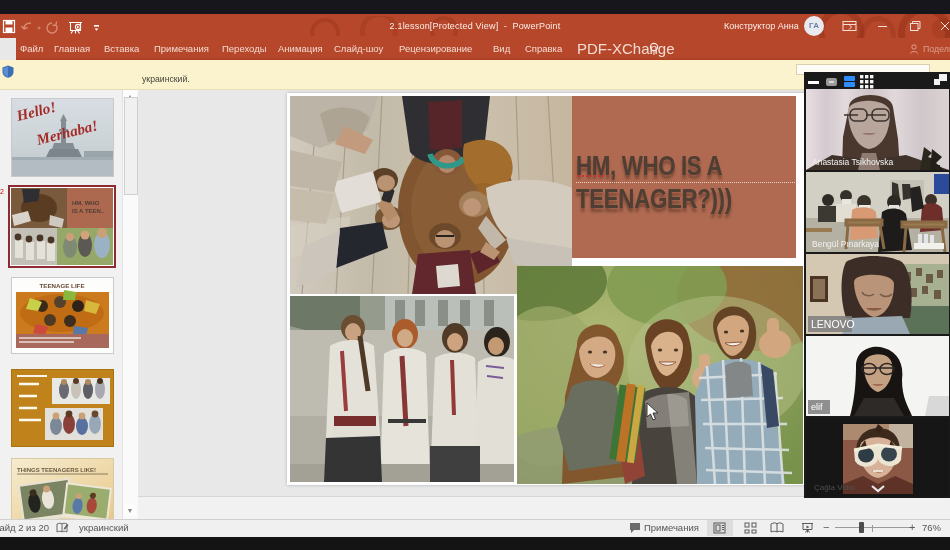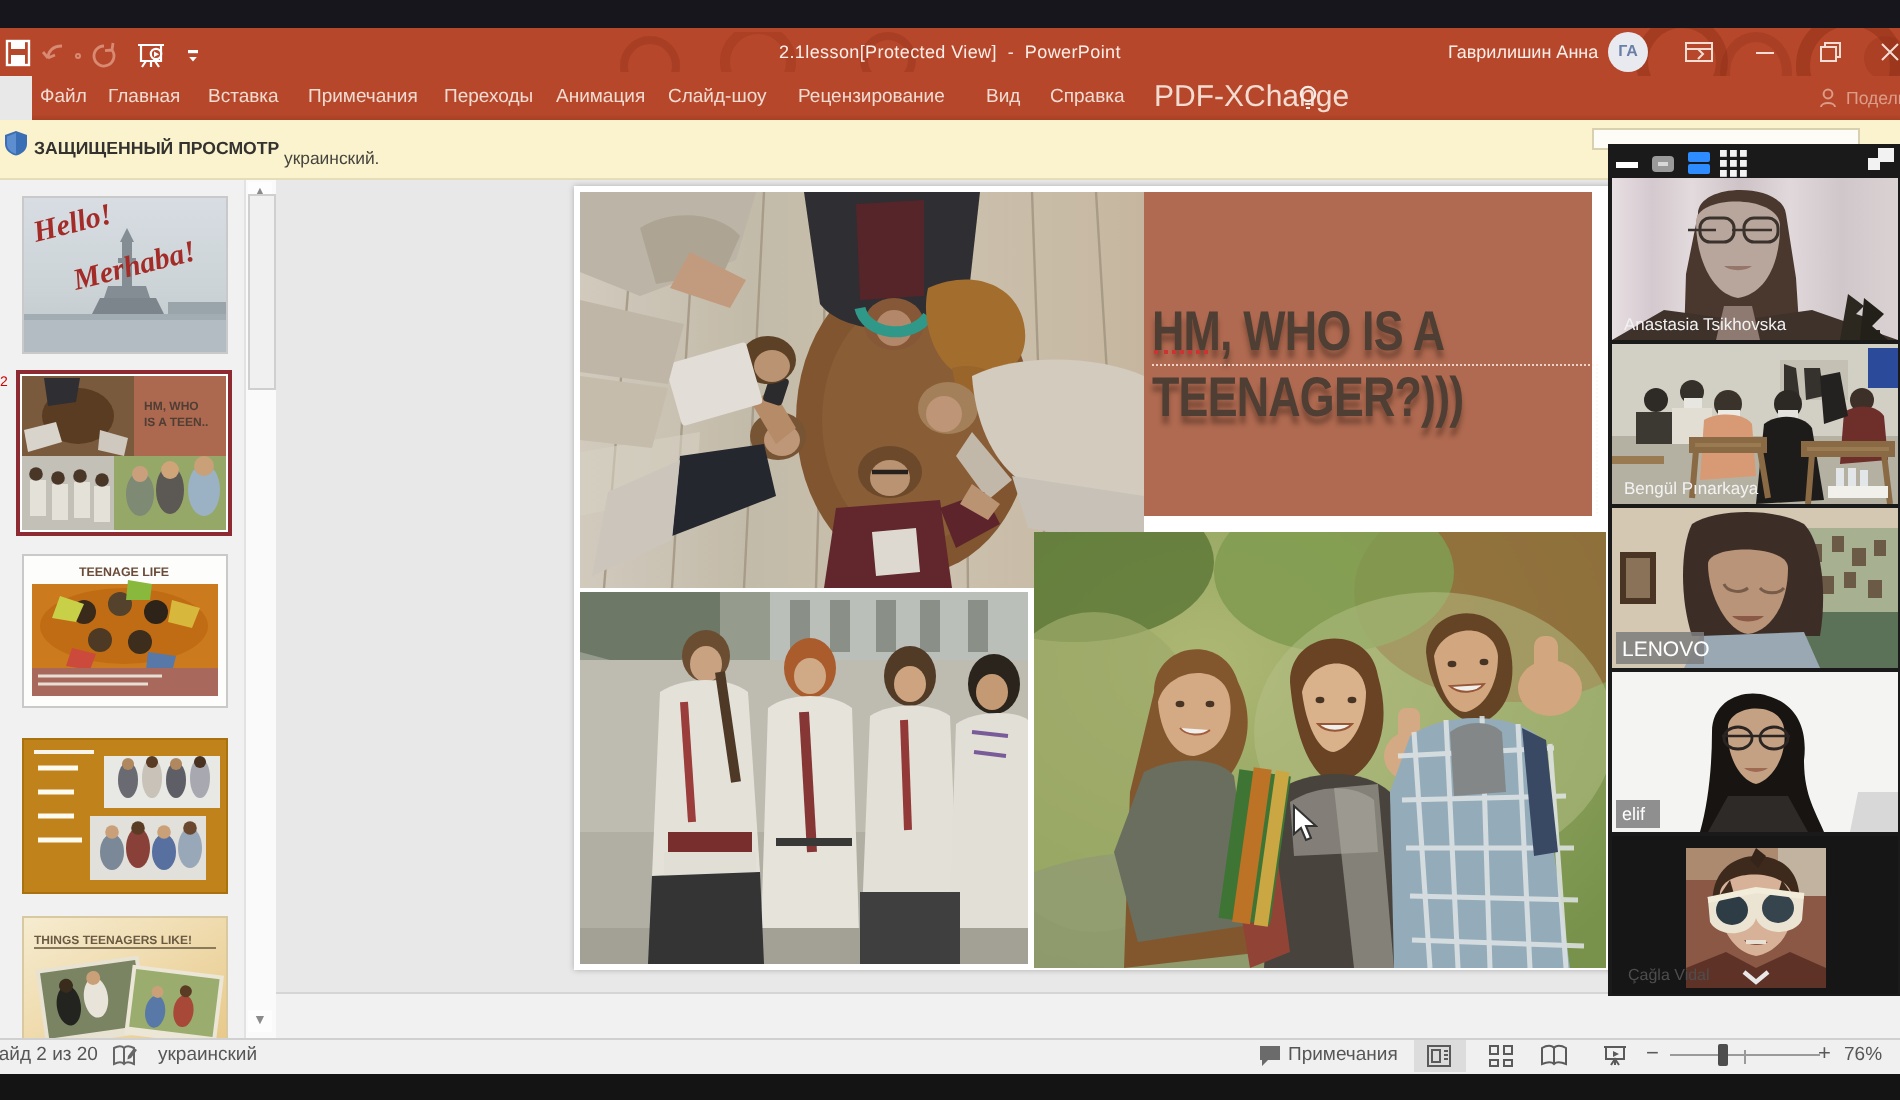--- a/index.html
+++ b/index.html
@@ -42,21 +42,21 @@
 <path d="M75 6.7 l2.6 1.4 -2.6 1.4 z" fill="#fff" stroke="none"></path>
 </g>
 <g fill="#fff">
         <rect x="92" y="6" width="5" height="1.6"></rect>
         <path d="M92.6 9.5 l3.8 0 -1.9 2.2 z"></path>
       </g>
 </svg>
 
 <div class="abs" style="left:0;top:14px;width:950px;height:24px;text-align:center;line-height:24px;color:#fbeee9;font-size:9px;letter-spacing:.2px">2.1lesson[Protected View]&nbsp;&nbsp;-&nbsp;&nbsp;PowerPoint</div>
 
-<div class="abs" style="left:724px;top:14px;height:24px;line-height:24px;color:#fbeee9;font-size:9px">Гаврилишин Анна</div>
+<div class="abs" style="left:724px;top:14px;height:24px;line-height:24px;color:#fbeee9;font-size:9px">Конструктор Анна</div>
 <div class="abs" style="left:804px;top:16px;width:20px;height:20px;border-radius:50%;background:#e8eaf0;color:#6a7fa8;font-size:8px;text-align:center;line-height:20px;font-weight:bold">ГА</div>
 <svg class="abs" style="left:840px;top:19px" width="110" height="14" viewBox="0 0 110 14">
 <g stroke="#f3ded5" fill="none" stroke-width="1">
 <rect x="3" y="2.5" width="13" height="9"></rect>
         <path d="M3 5.5 h13 M9 5.5 l2.5 2.5 l-2.5 2.5" stroke-width="1"></path>
 <path d="M38 7.5 h9"></path>
 <rect x="70.5" y="4.5" width="7.5" height="7"></rect>
         <path d="M72.5 4.5 v-2 h7.5 v7 h-2"></path>
 <path d="M101 3 l8 8 M109 3 l-8 8"></path>
 </g>
@@ -87,21 +87,20 @@
           <path d="M1.5 10.5 c0-2.6 7-2.6 7 0"></path>
         </g>
       </svg>
 </div>
 
 <div class="abs" style="left:0;top:60px;width:950px;height:29px;background:#fbf3cd;border-bottom:1px solid #e5dcb8"></div>
 <svg class="abs" style="left:2px;top:65px" width="12" height="13" viewBox="0 0 12 13">
       <path d="M6 0.5 L11.5 2.5 V7 C11.5 10 9 12 6 12.8 C3 12 0.5 10 0.5 7 V2.5 Z" fill="#3b6fb5"></path>
       <path d="M6 1.5 V12 C3.6 11.2 1.5 9.5 1.5 7 V3.2 Z" fill="#5d8fd0"></path>
     </svg>
-<div class="abs" style="left:17px;top:60px;height:28px;line-height:28px;font-size:8.8px;font-weight:bold;color:#33322e">ЗАЩИЩЕННЫЙ ПРОСМОТР</div>
 <div class="abs" style="left:142px;top:74px;font-size:8.7px;color:#45443e;white-space:nowrap">украинский.</div>
 <div class="abs" style="left:796px;top:64px;width:132px;height:9px;background:#fdfcf7;border:1px solid #d8d0ae"></div>
 
 <div class="abs" style="left:0;top:90px;width:950px;height:429px;background:#e9e8e8"></div>
 
 <div class="abs" style="left:0;top:90px;width:122px;height:429px;background:#f2f1f1"></div>
 
 <div class="abs" style="left:122px;top:90px;width:15px;height:429px;background:#fafafa;border-left:1px solid #e2e2e2"></div>
 <div class="abs" style="left:124px;top:91px;width:12px;height:11px;background:#fdfdfd;color:#8a8a8a;font-size:7px;text-align:center;line-height:11px">▲</div>
 <div class="abs" style="left:124px;top:97px;width:12px;height:96px;background:#f0f0f0;border:1px solid #cfcfcf"></div>

